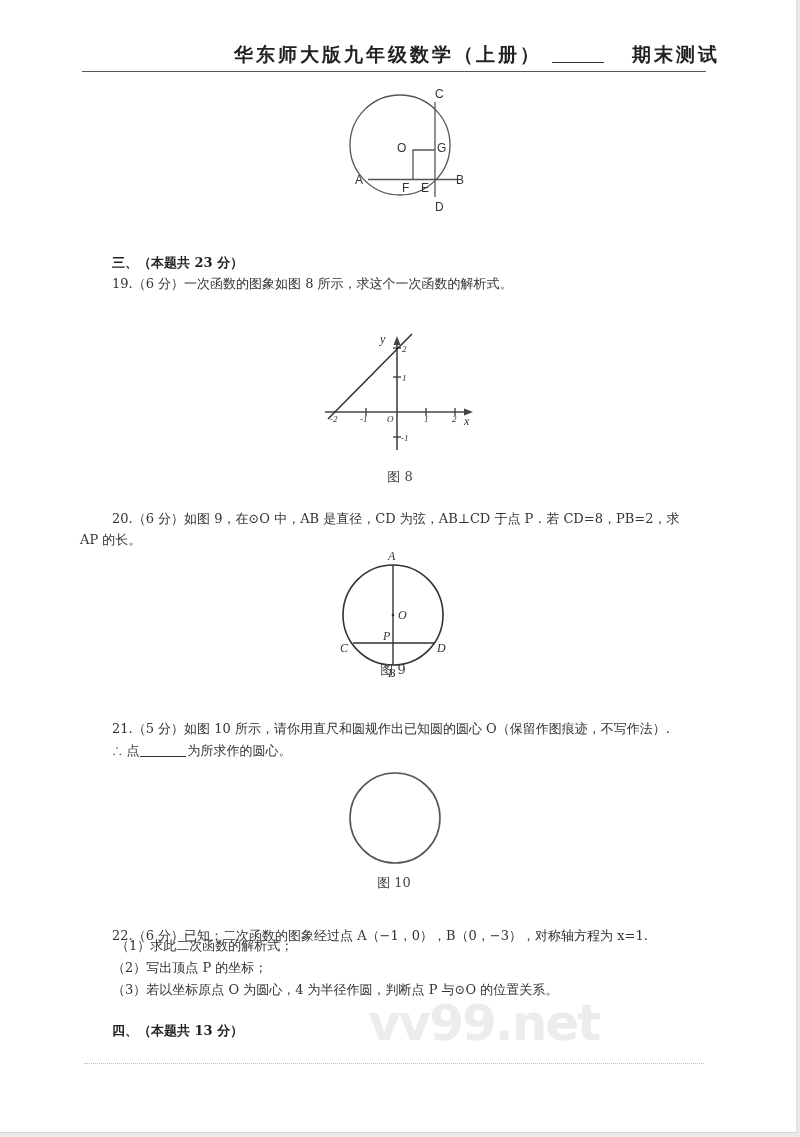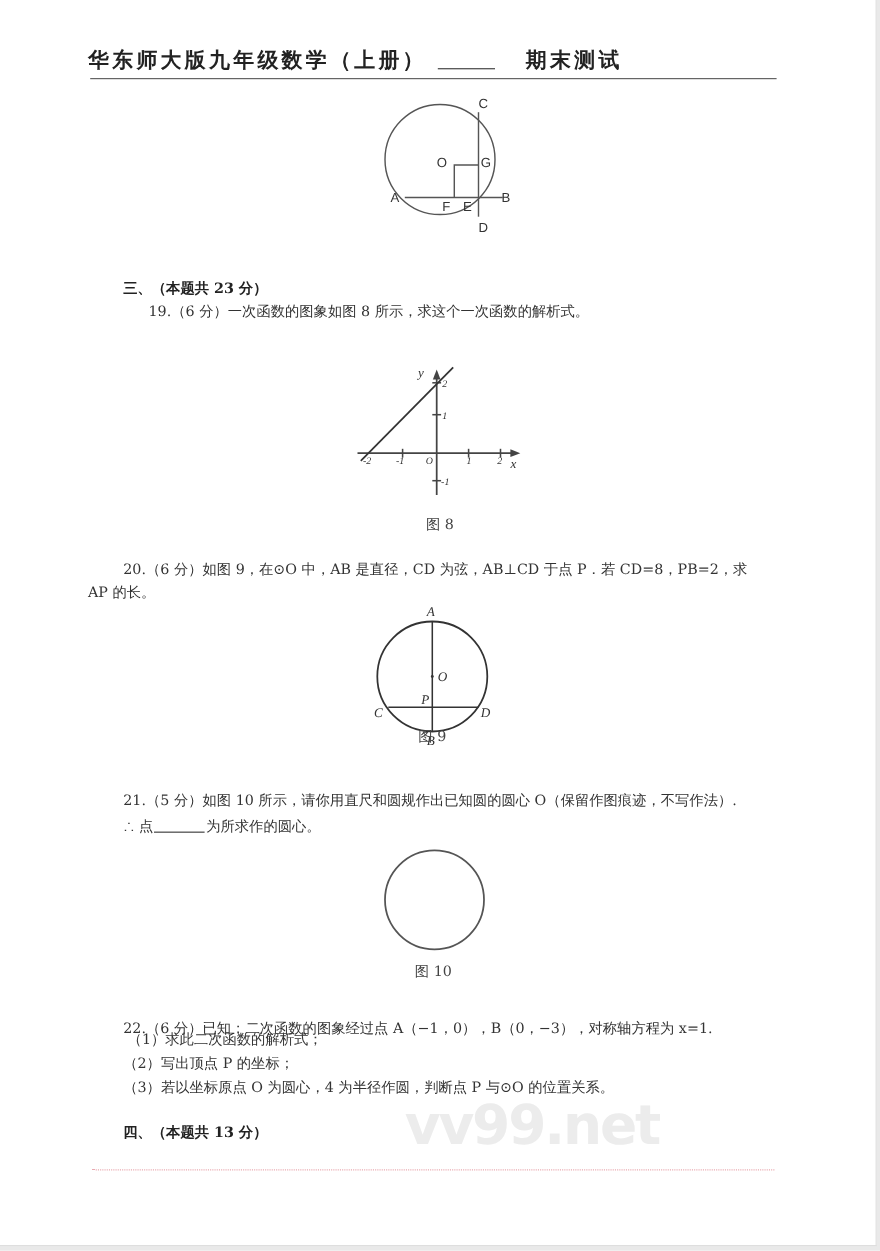--- a/index.html
+++ b/index.html
@@ -7,21 +7,21 @@
     width: 800px; height: 1137px; background: #e9e9e9;
     position: relative; overflow: hidden;
     font-family: "DejaVu Serif", "Liberation Serif", serif;
     color: #222;
   }
   .page {
     position: absolute; left: 0; top: 0; width: 796px; height: 1132px;
     background: #fff; border-right: 1px solid #ddd; border-bottom: 1px solid #d6d6d6;
   }
   .header-title {
-    position: absolute; left: 80px; top: 42px; width: 640px; text-align: left;
+    position: absolute; left: 80px; top: 42px; width: 640px; text-align: right;
     font-size: 19px; font-weight: bold; letter-spacing: 3px; color: #222;
     font-family: "DejaVu Serif", serif;
   }
   .header-title .blank {
     display: inline-block; width: 52px; border-bottom: 1.5px solid #333;
     margin: 0 28px 0 10px; vertical-align: -2px; height: 18px;
   }
   .header-rule {
     position: absolute; left: 82px; top: 71px; width: 624px; height: 0;
     border-top: 1.5px solid #555;
@@ -64,21 +64,21 @@
     <text class="fig-label" x="57" y="72">O</text>
     <text class="fig-label" x="97" y="72">G</text>
     <text class="fig-label" x="15" y="104">A</text>
     <text class="fig-label" x="116" y="104">B</text>
     <text class="fig-label" x="62" y="112">F</text>
     <text class="fig-label" x="81" y="112">E</text>
     <text class="fig-label" x="95" y="131">D</text>
   </svg>
 
   <div class="txt bold" style="left:112px;top:254px;">三、（本题共 23 分）</div>
-  <div class="txt" style="left:112px;top:275px;margin-left:23px;">19.（6 分）一次函数的图象如图 8 所示，求这个一次函数的解析式。</div>
+  <div class="txt" style="left:112px;top:275px;">19.（6 分）一次函数的图象如图 8 所示，求这个一次函数的解析式。</div>
 
   <svg width="180" height="130" style="left:310px;top:325px;">
 
     <line x1="15" y1="87" x2="158" y2="87" stroke="#444" stroke-width="1.6"></line>
     <polygon points="163,87 154,83.5 154,90.5" fill="#444"></polygon>
 
     <line x1="87" y1="125" x2="87" y2="16" stroke="#444" stroke-width="1.6"></line>
     <polygon points="87,11 83.5,20 90.5,20" fill="#444"></polygon>
 
     <line x1="56" y1="83" x2="56" y2="91" stroke="#444" stroke-width="1.4"></line>

